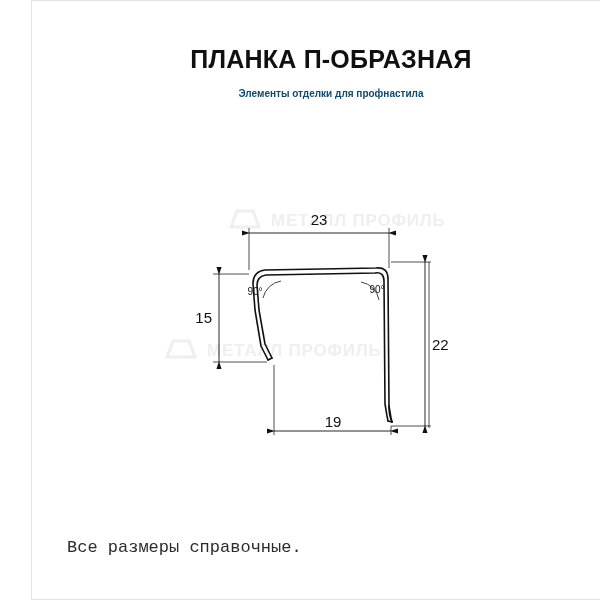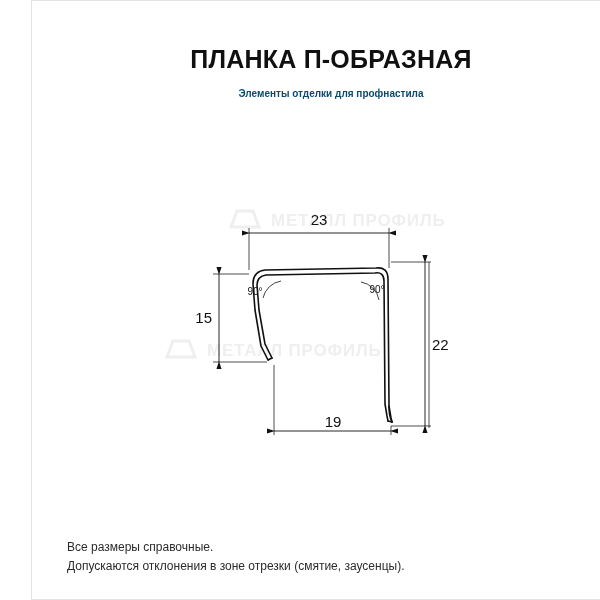--- a/index.html
+++ b/index.html
@@ -67,23 +67,24 @@
   .drawing svg {
     display: block;
   }
   .footnotes {
     position: absolute;
     left: 36px;
     top: 538px;
     width: 530px;
   }
   .footnote-line {
-    font-size: 12px;
+    font-size: 17px;
     line-height: 19px;
     color: #2b2b2b;
+    font-family: Liberation Mono, monospace;
   }
   .wm-text {
     font-family: "Liberation Sans", sans-serif;
     font-weight: bold;
     font-size: 17px;
     fill: #efefef;
     letter-spacing: 0.8px;
   }
   .dim-text {
     font-family: "Liberation Sans", sans-serif;
@@ -210,16 +211,15 @@
       <g>
         <path d="M330,132 A22,22 0 0,1 348,150" fill="none" stroke="#111111" stroke-width="0.8"></path>
         <text class="ang-text" x="346" y="143" text-anchor="middle">90°</text>
       </g>
 
     </svg>
   </div>
 
   <div class="footnotes">
     <div class="footnote-line">Все размеры справочные.</div>
-    <div class="footnote-line">Допускаются отклонения в зоне отрезки (смятие, заусенцы).</div>
   </div>
 
 </div>
 
 </body></html>

